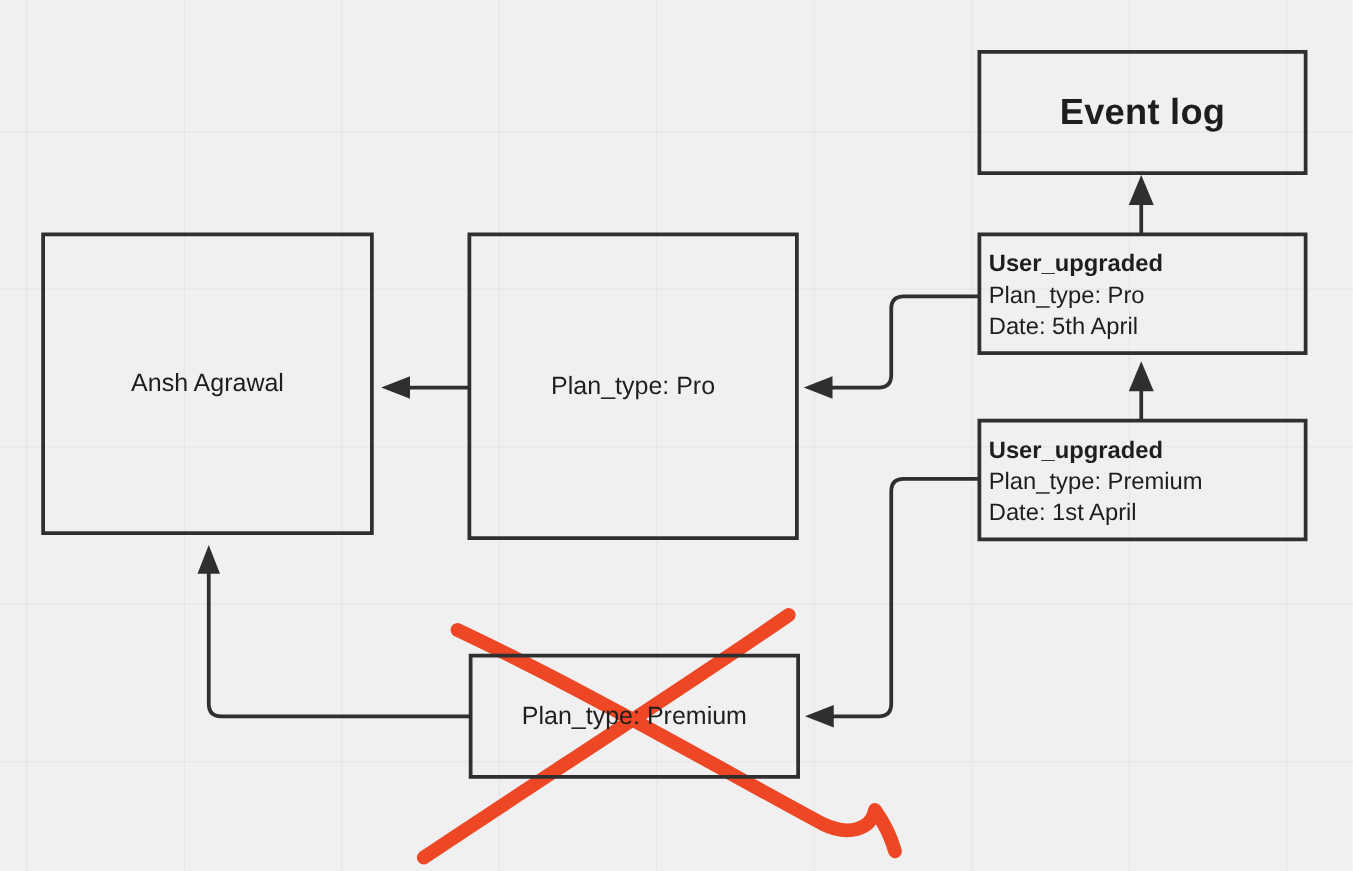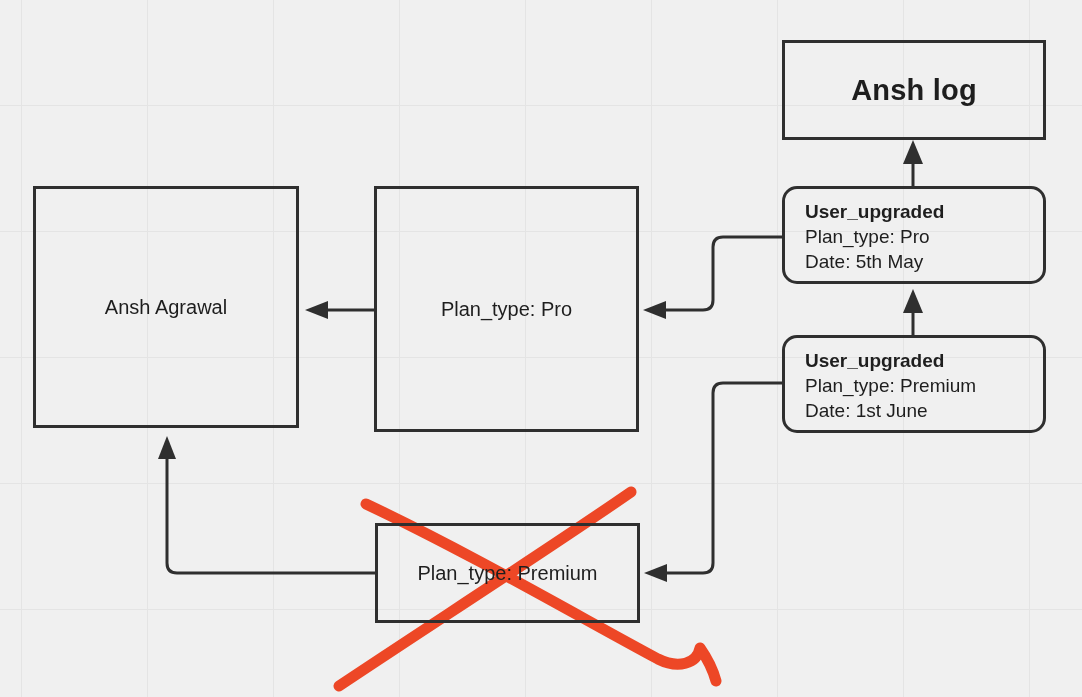--- a/index.html
+++ b/index.html
@@ -29,24 +29,23 @@
     justify-content: center;
     text-align: center;
   }
   .title-box {
     font-weight: bold;
     font-size: 29px;
     letter-spacing: 0.2px;
   }
   .label-text { font-size: 20px; }
   .event-box {
-    padding: 10px 20px;
+    padding: 10px 6px;
     font-size: 19px;
     line-height: 25px;
-    border-radius: 15px;
   }
   .event-box .event-title { font-weight: bold; }
   #node-event-log     { left: 782px; top: 40px;  width: 264px; height: 100px; }
   #node-event-pro     { left: 782px; top: 186px; width: 264px; height: 98px;  }
   #node-event-premium { left: 782px; top: 335px; width: 264px; height: 98px;  }
   #node-user          { left: 33px;  top: 186px; width: 266px; height: 242px; }
   #node-plan-pro      { left: 374px; top: 186px; width: 265px; height: 246px; }
   #node-plan-premium  { left: 375px; top: 523px; width: 265px; height: 100px; }
   .overlay {
     position: absolute;
@@ -106,33 +105,33 @@
       <polygon class="arrowhead" points="167,436 158,459 176,459"></polygon>
     </g>
 
     <g>
       <path class="cross-stroke" d="M 366 504 C 470 553 585 620 658 659 C 678 669 697 664 700 648 C 707 658 713 670 716 681"></path>
       <path class="cross-stroke" d="M 631 492 C 550 548 435 622 339 686"></path>
     </g>
   </svg>
 
   <div class="node centered title-box" id="node-event-log">
-    <span>Ansh log</span>
+    <span>Event log</span>
   </div>
 
   <div class="node event-box" id="node-event-pro">
     <div class="event-title">User_upgraded</div>
     <div>Plan_type: Pro</div>
-    <div>Date: 5th May</div>
+    <div>Date: 5th April</div>
   </div>
 
   <div class="node event-box" id="node-event-premium">
     <div class="event-title">User_upgraded</div>
     <div>Plan_type: Premium</div>
-    <div>Date: 1st June</div>
+    <div>Date: 1st April</div>
   </div>
 
   <div class="node centered label-text" id="node-user">
     <span>Ansh Agrawal</span>
   </div>
 
   <div class="node centered label-text" id="node-plan-pro">
     <span>Plan_type: Pro</span>
   </div>
 

